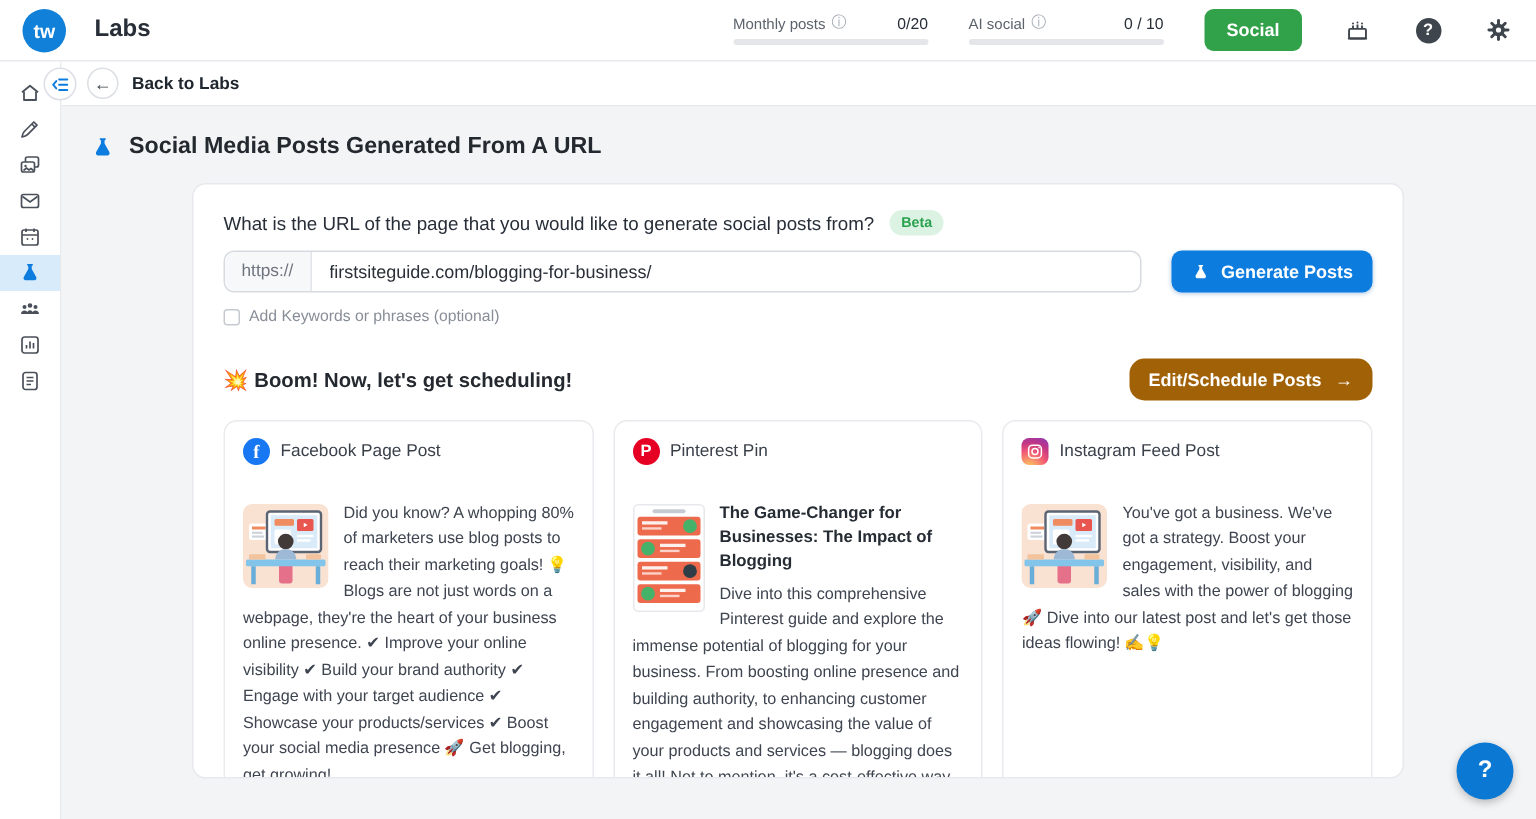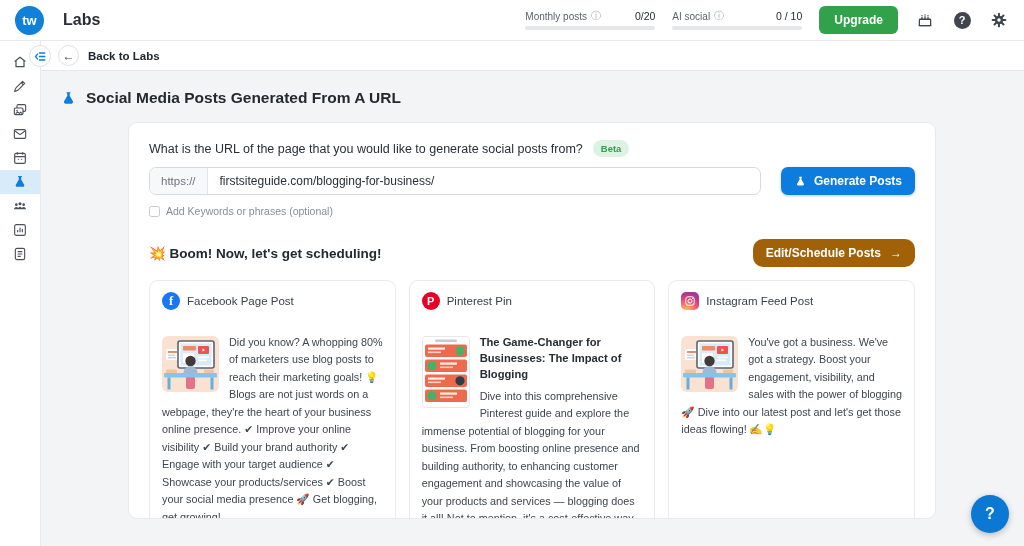--- a/index.html
+++ b/index.html
@@ -5,21 +5,21 @@
   * { margin:0; padding:0; box-sizing:border-box; }
   body { background:#d8dadd; font-family:"Liberation Sans", sans-serif; }
   .app { position:relative; width:1024px; height:546px; background:#f3f4f6; overflow:hidden; }
 
   
   .header { position:absolute; top:0; left:0; right:0; height:41px; background:#fff;
     border-bottom:1px solid #e8eaee; display:flex; align-items:center; padding:0 15px; z-index:6; }
   .logo { width:29px; height:29px; border-radius:50%; background:#1080d8; color:#fff;
     display:flex; align-items:center; justify-content:center; font-weight:bold; font-size:13px; cursor:pointer; }
   .app-title { margin-left:19px; font-size:16px; font-weight:bold; color:#272e38; }
-  .header-right { margin-left:auto; display:flex; align-items:center; gap:17px; }
+  .header-right { margin-left:auto; display:flex; align-items:center; gap:27px; }
   .stat { width:130px; }
   .stat-top { display:flex; align-items:center; gap:4px; font-size:10px; color:#5c636c; }
   .stat-top .val { margin-left:auto; color:#272e38; font-size:10.5px; }
   .info { color:#a6adb5; font-size:10px; line-height:1; cursor:pointer; }
   .bar { margin-top:4px; height:4px; border-radius:2px; background:#e4e6ea; overflow:hidden; }
   .bar .fill { height:100%; width:0%; background:#31a24a; }
   .upgrade { background:#31a24a; color:#fff; font-weight:bold; font-size:12px; border:none;
     border-radius:6px; padding:7px 15px; cursor:pointer; font-family:inherit; }
   .hicon { width:20px; height:20px; display:flex; align-items:center; justify-content:center; cursor:pointer; }
   .help-circle { width:17px; height:17px; border-radius:50%; background:#3f454d; color:#fff;
@@ -116,21 +116,21 @@
       <div class="stat">
         <div class="stat-top">
           <span>AI social</span>
           <span class="info">ⓘ</span>
           <span class="val">0 / 10</span>
         </div>
         <div class="bar">
             <div class="fill"></div>
           </div>
       </div>
-      <button class="upgrade">Upgrade</button>
+      <button class="upgrade">Social</button>
       <div class="hicon">
         <svg viewBox="0 0 24 24" width="18" fill="none" stroke="#3f454d" stroke-width="1.7">
           <rect x="4.5" y="11" width="15" height="8.5" rx="1"></rect>
           <path d="M8 11V8M12 11V7M16 11V8M3.5 19.5h17"></path>
           <circle cx="8" cy="6.3" r="0.9" fill="#3f454d" stroke="none"></circle>
           <circle cx="12" cy="5.3" r="0.9" fill="#3f454d" stroke="none"></circle>
           <circle cx="16" cy="6.3" r="0.9" fill="#3f454d" stroke="none"></circle>
         </svg>
       </div>
       <div class="hicon">

